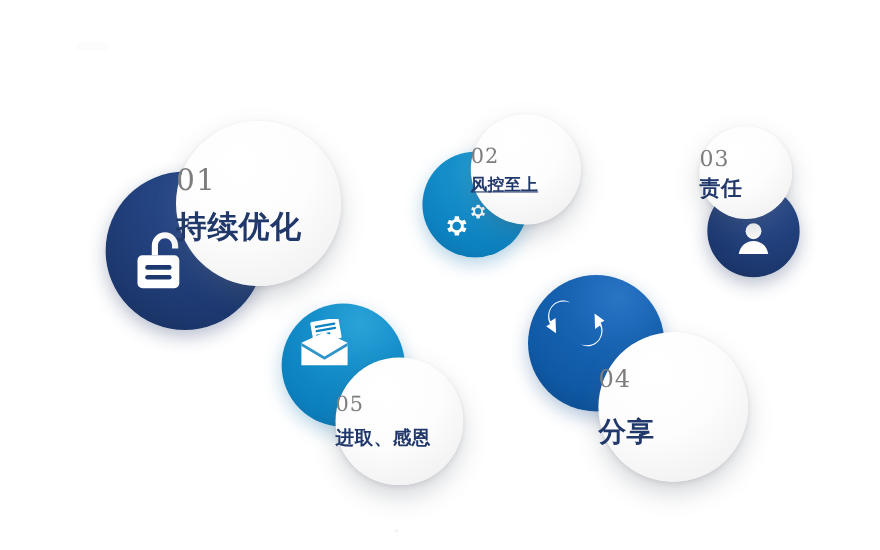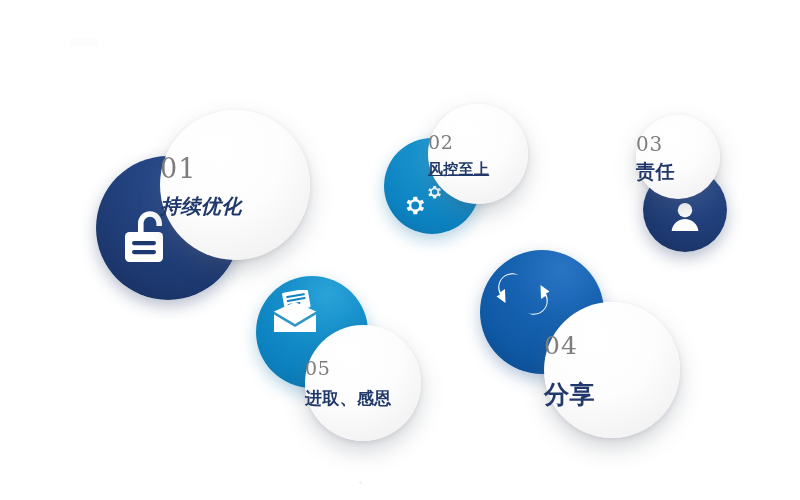--- a/index.html
+++ b/index.html
@@ -72,38 +72,38 @@
     line-height: 1;
     letter-spacing: 0.02em;
     white-space: nowrap;
   }
 
   
   
   #circle-01-icon { left: 96px;  top: 156px; width: 144px; height: 144px; }
   #circle-01-label{ left: 160px; top: 110px; width: 150px; height: 150px; }
   #circle-01-label .num { font-size: 27px; margin-bottom: 14px; }
-  #circle-01-label .cn  { font-size: 20px; font-style: italic; }
+  #circle-01-label .cn  { font-size: 28px; }
 
   
   #circle-02-icon { left: 384px; top: 138px; width: 96px;  height: 96px; }
   #circle-02-label{ left: 428px; top: 104px; width: 100px; height: 100px; }
   #circle-02-label .num { font-size: 19px; margin-bottom: 9px; }
   #circle-02-label .cn  { font-size: 15px; text-decoration: underline; }
 
   
   #circle-03-icon { left: 643px; top: 168px; width: 84px; height: 84px; }
   #circle-03-label{ left: 636px; top: 115px; width: 84px; height: 84px; }
   #circle-03-label .num { font-size: 20px; margin-bottom: 8px; }
   #circle-03-label .cn  { font-size: 19px; }
 
   
   #circle-04-icon { left: 480px; top: 250px; width: 124px; height: 124px; }
   #circle-04-label{ left: 544px; top: 302px; width: 136px; height: 136px; }
-  #circle-04-label .num { font-size: 25px; margin-bottom: 24px; }
+  #circle-04-label .num { font-size: 22px; margin-bottom: 24px; }
   #circle-04-label .cn  { font-size: 25px; }
 
   
   #circle-05-icon { left: 256px; top: 276px; width: 112px; height: 112px; }
   #circle-05-label{ left: 305px; top: 325px; width: 116px; height: 116px; }
   #circle-05-label .num { font-size: 19px; margin-bottom: 12px; }
   #circle-05-label .cn  { font-size: 17px; }
 
   
   #icon-lock-wrap   { left: 24px; top: 52px;  width: 54px; height: 58px; }

